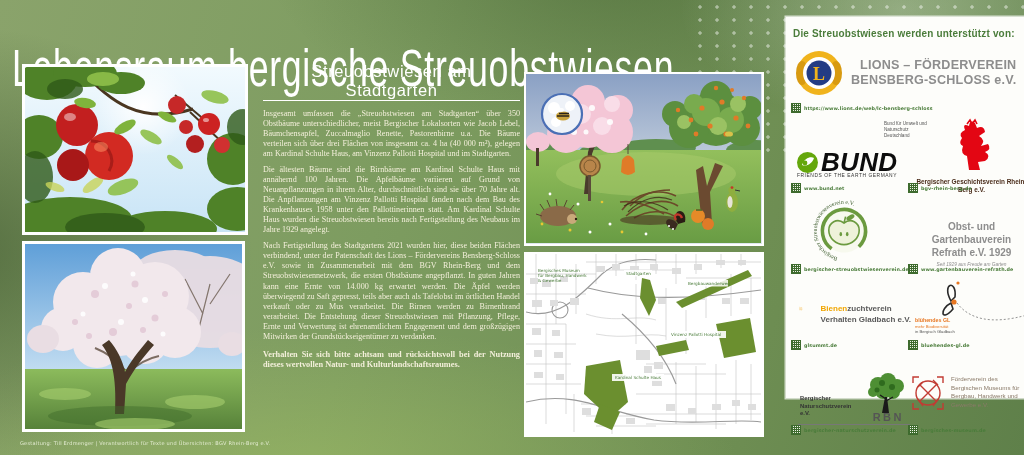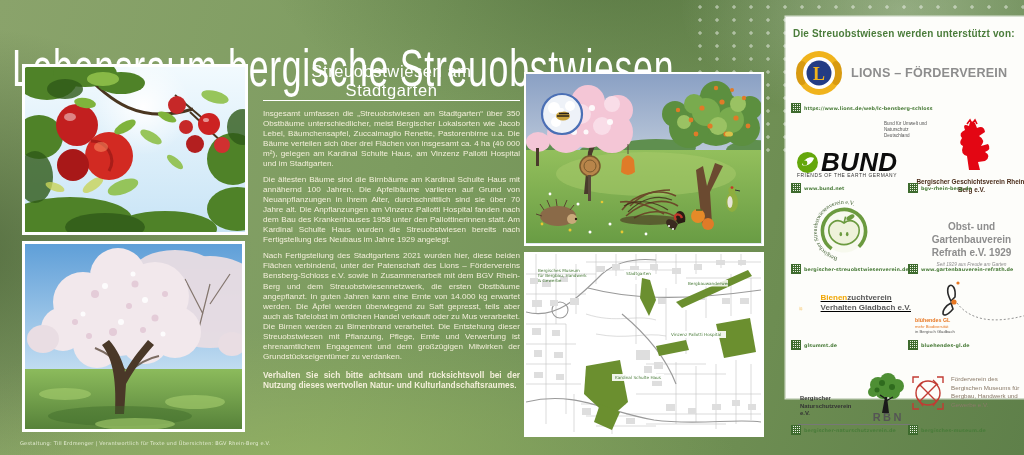--- a/index.html
+++ b/index.html
@@ -21,21 +21,21 @@
   .frame{box-sizing:border-box;border:3px solid #fff;overflow:hidden;background:#dfe8ef;}
   .frame svg{display:block;}
   .photo1{left:22px;top:64px;width:226px;height:171px;}
   .photo2{left:22px;top:241px;width:223px;height:191px;}
   .credit{left:20px;top:440px;font-size:5px;color:#e4ecd2;letter-spacing:.25px;font-family:"DejaVu Sans",sans-serif;}
   
   .article{left:263px;top:62px;width:257px;color:#f3efda;}
   .article-heading{display:block;text-align:center;color:#fff;font-size:16.5px;font-weight:400;
     letter-spacing:.6px;border-bottom:1.2px solid #fff;margin-bottom:8px;
     font-family:"Liberation Sans",sans-serif;}
-  .article p{margin:0 0 6px;font-family:Liberation Sans, sans-serif;font-size:8.1px;line-height:1.24;
+  .article p{margin:0 0 6px;font-family:Liberation Serif, serif;font-size:8.1px;line-height:1.24;
     text-align:justify;}
   .article p.notice{font-weight:bold;font-size:8.3px;margin-top:8px;}
   .illustration{left:524px;top:72px;width:240px;height:174px;border-width:2.5px;}
   .mapbox{left:524px;top:252px;width:240px;height:185px;border-width:2.5px;background:#fff;}
   
   .panel{left:765px;top:17px;width:250px;height:381px;background:#fdfdfa;box-shadow:0 0 0 1.5px rgba(255,255,255,.7);margin-left:21px;}
   .panel *{box-sizing:border-box;}
   .panel-heading{position:absolute;left:7px;top:9px;width:243px;font-size:10.6px;font-weight:bold;
     color:#4a7c3a;white-space:nowrap;transform:scale(.94,1.05);transform-origin:0 0;letter-spacing:.2px;}
   .lions{position:absolute;left:10px;top:33px;display:flex;align-items:center;gap:9px;}
@@ -50,21 +50,21 @@
   .bund-tagline{position:absolute;left:88px;top:0;width:44px;font-size:4.6px;color:#555;line-height:1.35;}
   .bund-row{position:absolute;left:0;top:26px;display:flex;align-items:center;}
   .bund-name{font-style:italic;font-weight:900;font-size:26px;color:#0d0d0d;margin-left:2px;letter-spacing:.3px;}
   .bund-sub{position:absolute;left:1px;top:52px;font-size:4.9px;letter-spacing:.55px;color:#333;white-space:nowrap;}
   .gesch{position:absolute;left:128px;top:101px;width:115px;text-align:center;}
   .gesch-name{font-size:6.4px;font-weight:bold;color:#4a2c1a;line-height:1.3;margin-top:2px;}
   .streuobst{position:absolute;left:22px;top:182px;}
   .gartenbau{position:absolute;left:128px;top:203px;width:115px;text-align:center;}
   .gartenbau-name{font-size:10px;font-weight:bold;color:#8d8d8d;line-height:1.3;}
   .gartenbau-tagline{font-size:4.8px;font-style:italic;color:#8d8d8d;margin-top:3px;}
-  .bienen{position:absolute;left:13px;top:276px;display:flex;align-items:flex-start;gap:18px;width:112px;text-decoration:underline;}
+  .bienen{position:absolute;left:13px;top:276px;display:flex;align-items:flex-end;gap:18px;width:112px;}
   .bienen-text{font-size:8px;font-weight:bold;color:#5a5a5a;line-height:1.3;white-space:nowrap;}
   .bienen-accent{color:#f0a500;}
   .bluehendes{position:absolute;left:125px;top:258px;width:120px;height:62px;}
   .blu-text{position:absolute;left:4px;top:42px;line-height:1.3;}
   .blu-1{font-size:5.3px;font-weight:bold;color:#e87722;}
   .blu-2{font-size:4.2px;color:#e87722;}
   .blu-3{font-size:4.2px;color:#555;}
   .naturschutz{position:absolute;left:12px;top:356px;width:112px;height:52px;border-bottom:.8px solid #777;}
   .natur-name{position:absolute;left:2px;top:22px;width:58px;font-size:5.9px;font-weight:bold;color:#333;line-height:1.3;}
   .rbn{position:absolute;right:6px;top:38px;font-size:11px;font-weight:bold;color:#555;letter-spacing:2.5px;}
@@ -478,20 +478,21 @@
       <svg width="46" height="46" viewBox="0 0 46 46">
         <circle cx="23" cy="23" r="22" fill="#f0b31c"></circle>
         <ellipse cx="6" cy="23" rx="6" ry="12" fill="#d89a10"></ellipse>
         <ellipse cx="40" cy="23" rx="6" ry="12" fill="#d89a10"></ellipse>
         <circle cx="23" cy="23" r="16" fill="#fff"></circle>
         <circle cx="23" cy="23" r="12.5" fill="#233c84"></circle>
         <text x="23" y="29.5" text-anchor="middle" font-family="Liberation Serif, serif" font-size="18" font-weight="bold" fill="#f0b31c">L</text>
       </svg>
       <div class="lions-name">
         <div>LIONS – FÖRDERVEREIN</div>
+        <div>BENSBERG-SCHLOSS e.V.</div>
       </div>
     </div>
     <div class="qr-row" style="left:5px;top:86px;">
       <div class="qr"></div>
       <span class="qr-link">https://www.lions.de/web/lc-bensberg-schloss</span>
     </div>
 
     <div class="bund">
       <div class="bund-tagline">Bund für Umwelt und Naturschutz Deutschland</div>
       <div class="bund-row">

